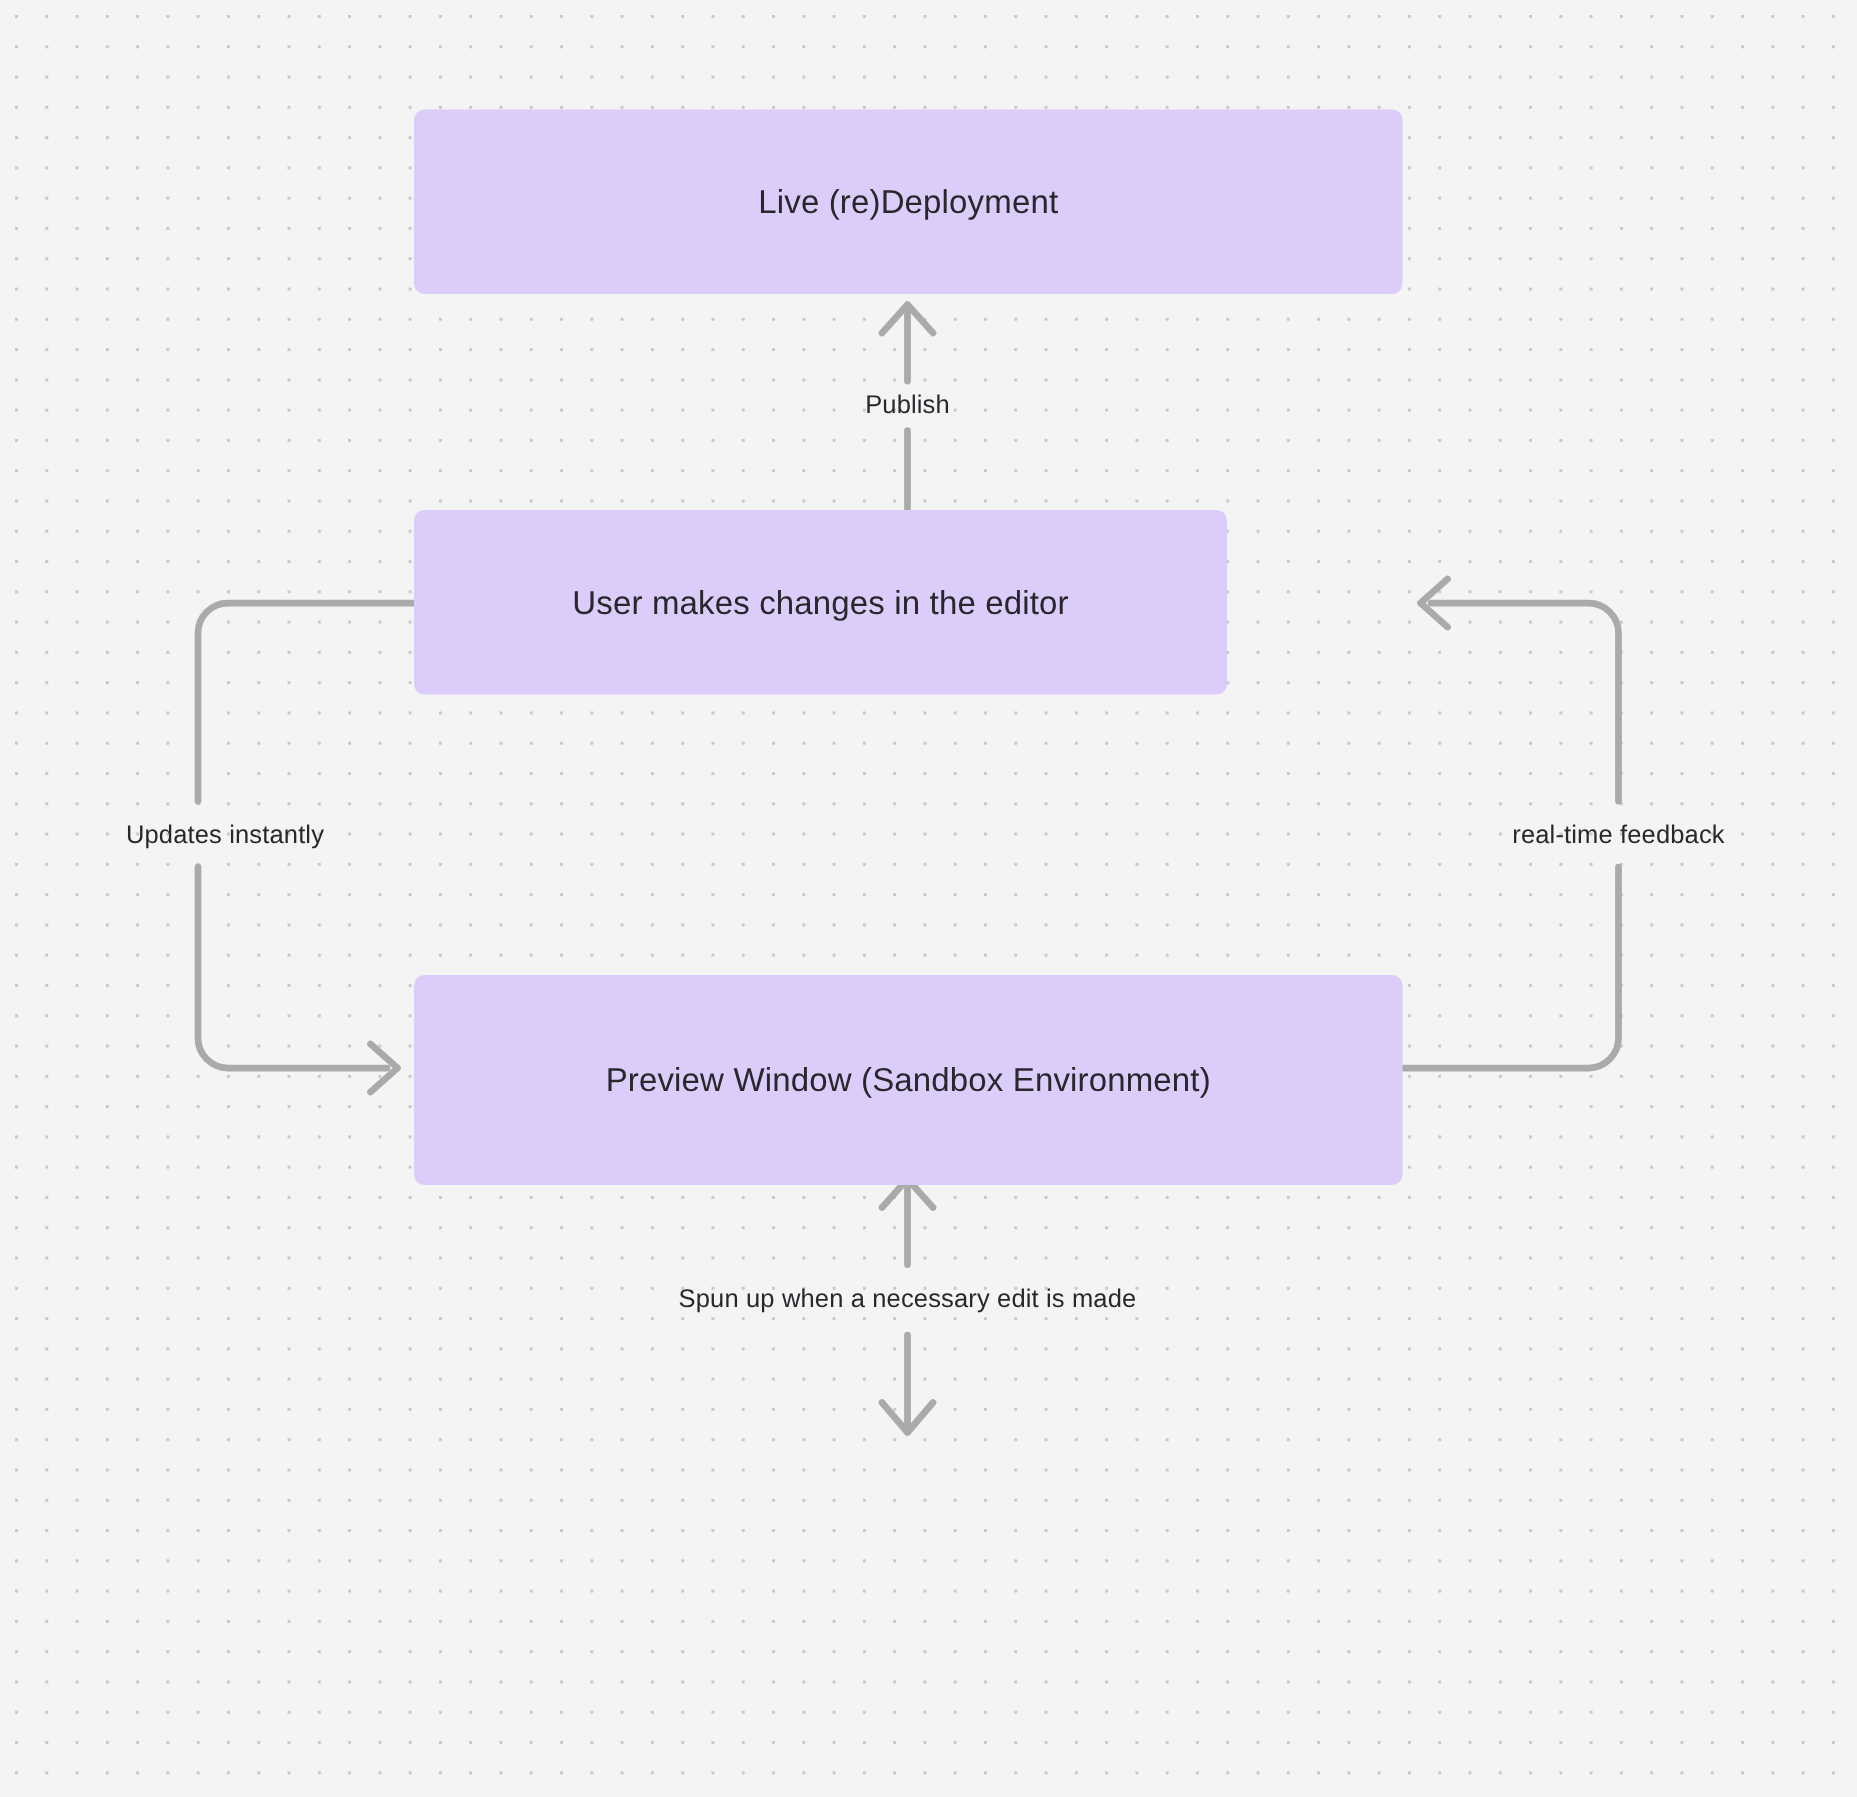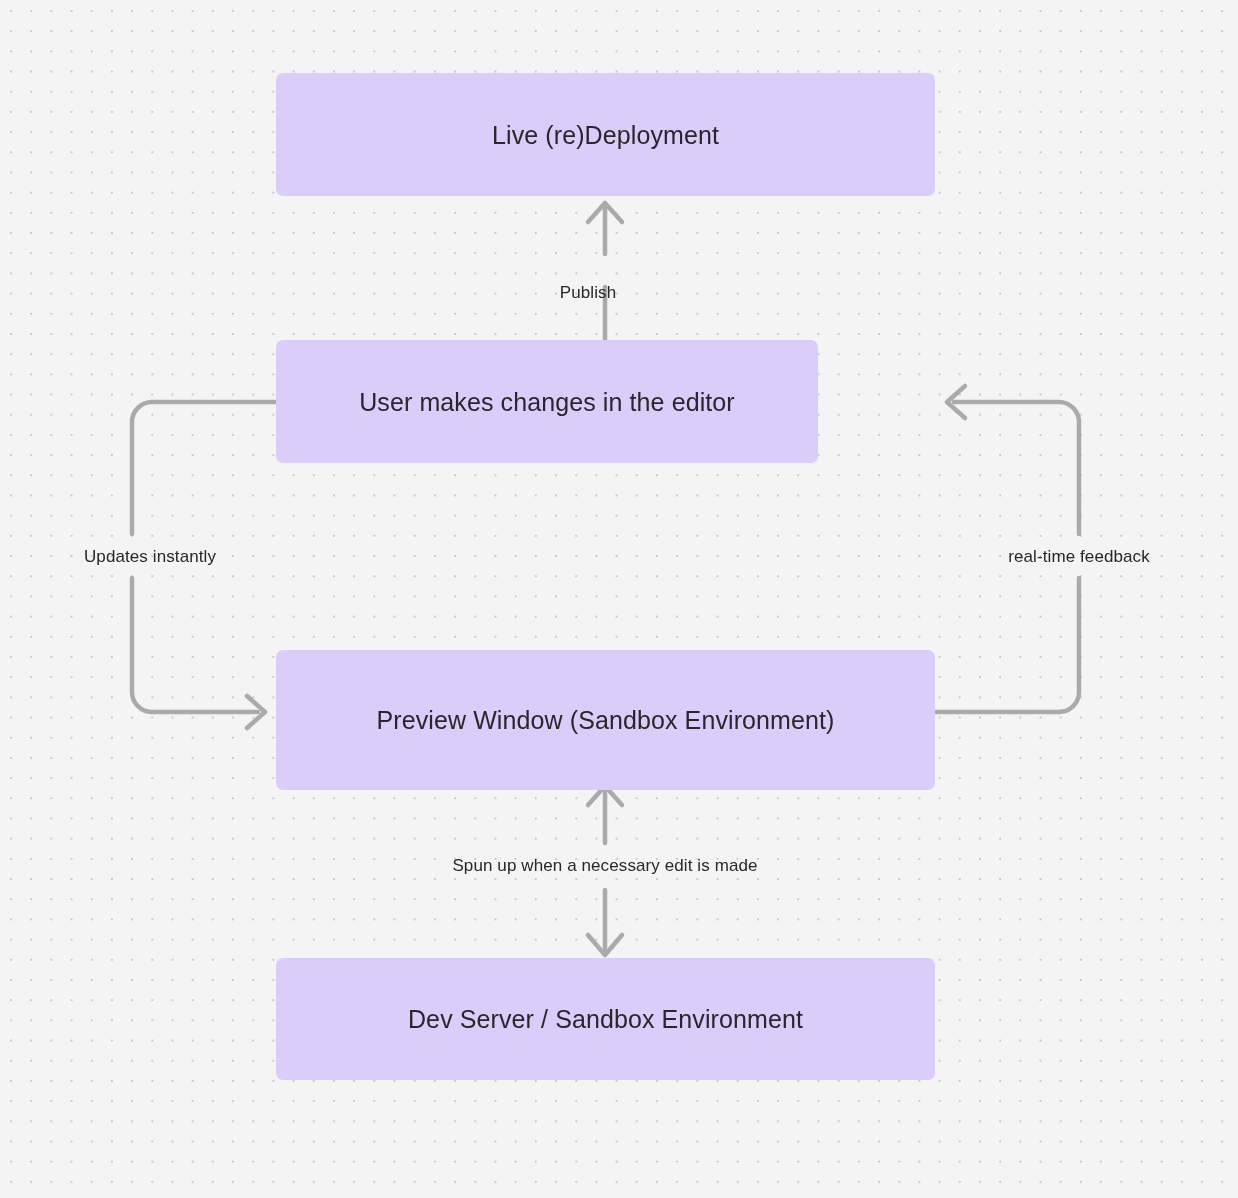--- a/index.html
+++ b/index.html
@@ -37,21 +37,21 @@
     position: absolute;
     box-sizing: border-box;
     background-color: #dcccfa;
     border-radius: 7px;
     display: flex;
     align-items: center;
     justify-content: center;
     text-align: center;
   }
   .node-label {
-    font-size: 25px;
+    font-size: 22px;
     line-height: 24px;
     color: #28272c;
     letter-spacing: 0.1px;
     padding: 0 16px;
     white-space: pre-wrap;
   }
 
   .edge-label {
     position: absolute;
     font-size: 17px;
@@ -105,25 +105,22 @@
   </div>
 
   <div class="node" style="left:276px; top:340px; width:542px; height:123px;">
     <span class="node-label">User makes changes in the editor</span>
   </div>
 
   <div class="node" style="left:276px; top:650px; width:659px; height:140px;">
     <span class="node-label">Preview Window (Sandbox Environment)</span>
   </div>
 
-  <div class="node" style="left:276px; top:958px; width:659px; height:122px;">
-    <span class="node-label">Dev Server / Sandbox Environment</span>
-  </div>
 
-  <div class="edge-label" style="left:588px; top:270px;margin-top:23px;">Publish</div>
+  <div class="edge-label" style="left:605px; top:270px;">Publish</div>
 
   <div class="edge-label" style="left:150px; top:557px;">Updates instantly</div>
 
   <div class="edge-label" style="left:1079px; top:557px;">real-time feedback</div>
 
   <div class="edge-label" style="left:605px; top:866px;">Spun up when a necessary edit is made</div>
 
 </div>
 
 </body></html>

